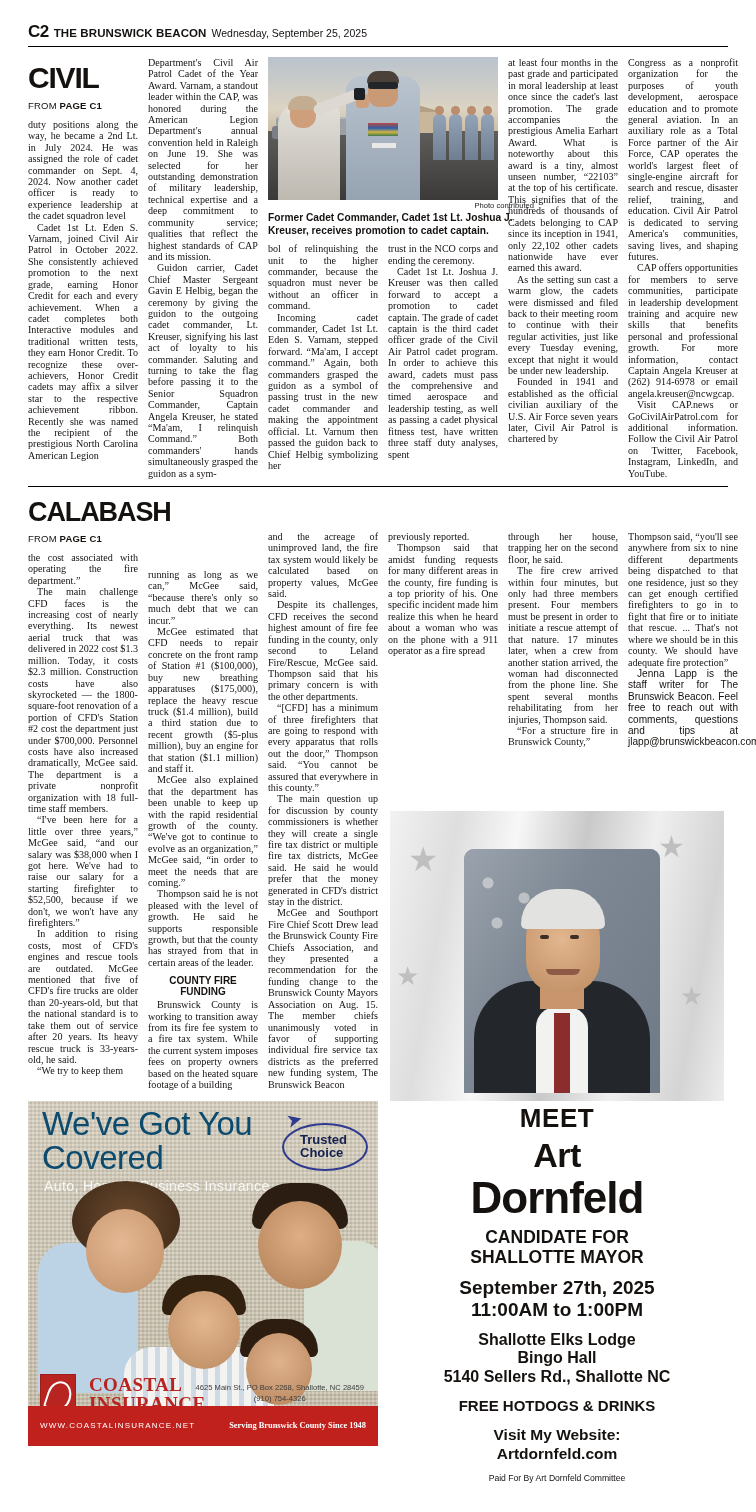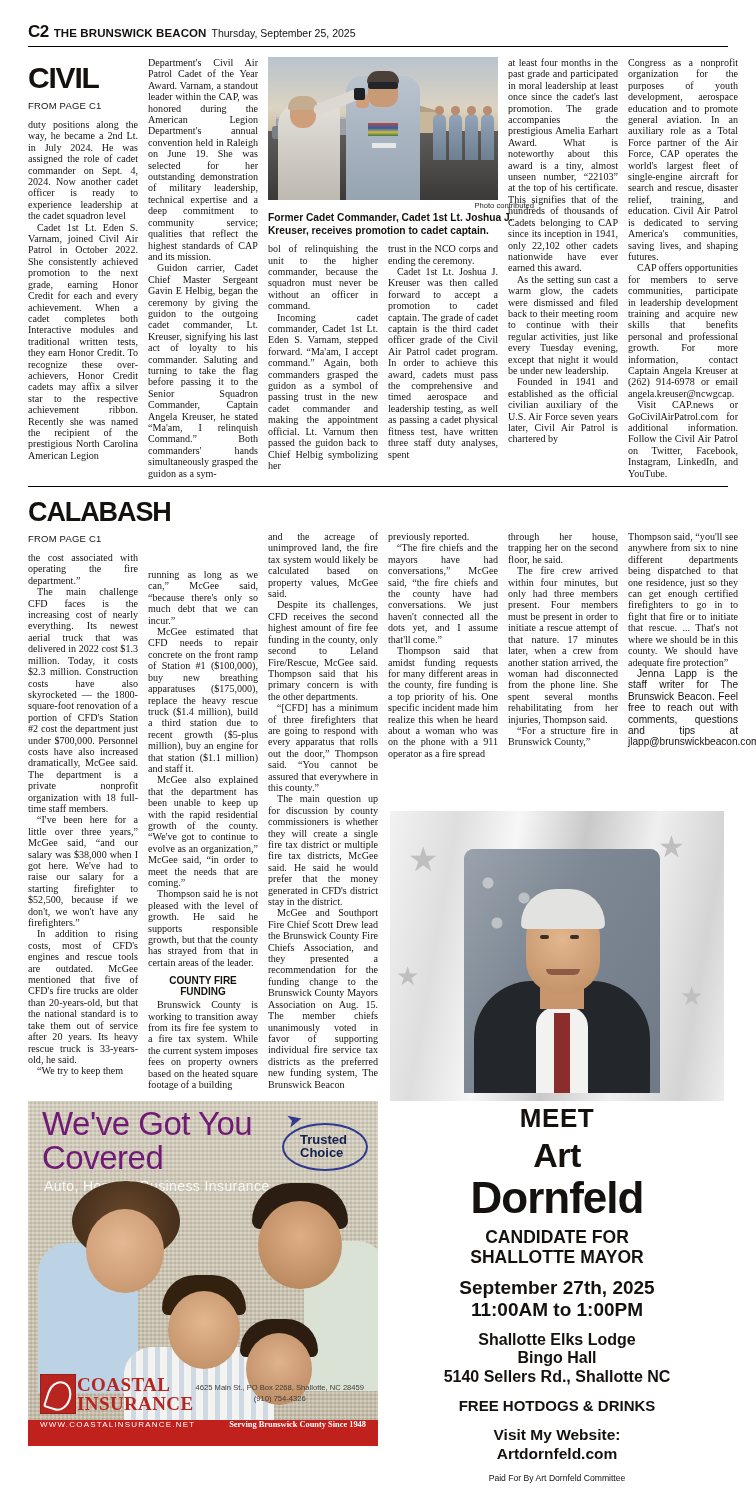--- a/index.html
+++ b/index.html
@@ -10,21 +10,21 @@
   .masthead{display:flex;align-items:baseline;gap:5px;padding-top:22px;padding-bottom:4px;}
   .mh-page{font-family:"Liberation Sans",sans-serif;font-weight:bold;font-size:17px;letter-spacing:-.5px;}
   .mh-name{font-family:"Liberation Sans",sans-serif;font-weight:bold;font-size:11.5px;letter-spacing:.1px;}
   .mh-date{font-family:"Liberation Sans",sans-serif;font-size:10.5px;}
   .mh-rule{border-bottom:1.6px solid #000;margin-bottom:10px;}
 
   
   .article{position:relative;}
   .headline{font-family:"Liberation Sans",sans-serif;font-weight:bold;font-size:30px;letter-spacing:-1.2px;line-height:1;margin:6px 0 7px 0;}
   .jumpline{font-family:"Liberation Sans",sans-serif;font-size:9.5px;letter-spacing:.2px;margin-bottom:8px;}
-  .jumpline b{font-weight:normal;margin-top:41px;}
+  .jumpline b{font-weight:bold;margin-top:41px;}
 
   .cols{display:flex;gap:10px;align-items:flex-start;}
   .col{width:110px;flex:0 0 110px;}
   .col p{margin:0;font-size:10.1px;line-height:11.4px;text-align:justify;text-justify:inter-word;hyphens:auto;-webkit-hyphens:auto;text-indent:9px;}
   .col p.noind{text-indent:0;}
   .subhead{font-family:"Liberation Sans",sans-serif;font-weight:bold;font-size:10px;text-align:center;margin:7px 0 2px 0;line-height:11px;}
   .byline{font-family:"Liberation Sans",sans-serif;font-size:9.2px;line-height:11.6px;text-indent:9px;margin:8px 0 0 0;}
 
   
   .photo-wrap{width:266px;margin-bottom:3px;}
@@ -56,45 +56,45 @@
 
   .section-rule{border-bottom:1.4px solid #000;margin:7px 0 0 0;}
 
   
   .ads{display:flex;gap:12px;margin-top:10px;}
   .ad-ins{width:350px;flex:0 0 350px;position:relative;background:#cfc7b6;overflow:hidden;height:345px;}
   .ins-bg{position:absolute;inset:0;background:
      repeating-linear-gradient(0deg,rgba(255,255,255,.12) 0 2px,rgba(0,0,0,.05) 2px 4px),
      repeating-linear-gradient(90deg,rgba(255,255,255,.10) 0 2px,rgba(0,0,0,.05) 2px 4px),
      linear-gradient(#d8d1c0,#c6bda8);}
-  .ins-h1{position:absolute;left:14px;top:6px;font-family:"Liberation Sans",sans-serif;font-size:33px;line-height:34px;color:#701a75;font-weight:300;letter-spacing:-.5px;}
+  .ins-h1{position:absolute;left:14px;top:6px;font-family:"Liberation Sans",sans-serif;font-size:33px;line-height:34px;color:#0c4a6e;font-weight:300;letter-spacing:-.5px;}
   .ins-sub{position:absolute;left:16px;top:77px;font-family:"Liberation Sans",sans-serif;font-size:14px;color:#ffffff;opacity:.88;letter-spacing:.4px;}
   .tc{position:absolute;right:10px;top:16px;width:86px;height:54px;}
   .tc-ell{position:absolute;inset:6px 0 0 0;border:2.5px solid #2f3a8f;border-radius:50%;}
   .tc-t{position:absolute;left:18px;top:16px;font-family:"Liberation Sans",sans-serif;font-weight:bold;font-size:13px;color:#14204f;line-height:13px;}
   .tc-bird{position:absolute;left:4px;top:-10px;width:26px;height:20px;color:#2f3a8f;font-size:19px;transform:rotate(-14deg);}
   .fam{position:absolute;left:0;right:0;top:70px;bottom:44px;}
   .f-face{position:absolute;border-radius:50%;}
   .fa1{left:58px;top:38px;width:78px;height:84px;background:radial-gradient(circle at 45% 40%,#e5b893,#c08f67);}
   .fa1h{left:44px;top:10px;width:108px;height:80px;background:radial-gradient(circle at 50% 50%,#6b4a2d,#3d2817);border-radius:50%;}
   .fa2{left:230px;top:30px;width:84px;height:88px;background:radial-gradient(circle at 50% 40%,#dfae84,#b07f56);}
   .fa2h{left:224px;top:12px;width:96px;height:46px;background:#2b1d12;border-radius:48px 48px 10px 10px;}
   .fa3{left:140px;top:120px;width:72px;height:78px;background:radial-gradient(circle at 50% 40%,#e4b78f,#bb8a61);}
   .fa3h{left:134px;top:104px;width:84px;height:40px;background:#33210f;border-radius:42px 42px 8px 8px;}
   .fa4{left:218px;top:162px;width:66px;height:72px;background:radial-gradient(circle at 50% 40%,#e0b38c,#b5835c);}
   .fa4h{left:212px;top:148px;width:78px;height:38px;background:#2d1d10;border-radius:40px 40px 8px 8px;}
   .shirt1{position:absolute;left:10px;top:72px;width:100px;height:150px;background:#bcd3e6;border-radius:30px 10px 0 0;}
   .shirt2{position:absolute;left:276px;top:70px;width:80px;height:150px;background:#d9e2d4;border-radius:10px 26px 0 0;}
   .shirt3{position:absolute;left:96px;top:176px;width:150px;height:110px;background:repeating-linear-gradient(90deg,#f3f4f2 0 7px,#cfd9e4 7px 12px);border-radius:28px 28px 0 0;}
-  .ins-logo{position:absolute;left:12px;bottom:32px;display:flex;align-items:center;gap:1px;}
+  .ins-logo{position:absolute;left:12px;bottom:32px;display:flex;align-items:center;gap:13px;}
   .ins-mark{width:34px;height:38px;background:#b8241f;position:relative;border:1px solid #9d1d19;}
   .ins-mark:after{content:"";position:absolute;left:6px;top:6px;width:20px;height:26px;border:2px solid #fff;border-radius:50% 50% 50% 10%;transform:rotate(18deg);}
   .ins-name{font-family:"Liberation Serif",serif;font-weight:bold;font-size:19px;color:#b8241f;line-height:19px;letter-spacing:.4px;}
   .ins-addr{position:absolute;right:14px;bottom:42px;text-align:center;font-family:"Liberation Sans",sans-serif;font-size:7.6px;color:#3b3b3b;line-height:11px;}
-  .ins-bar{position:absolute;left:0;right:0;bottom:0;height:26px;background:#c0211d;display:flex;justify-content:space-between;padding:0 12px;box-sizing:border-box;}
+  .ins-bar{position:absolute;left:0;right:0;bottom:0;height:40px;background:#c0211d;display:flex;align-items:center;justify-content:space-between;padding:0 12px;box-sizing:border-box;}
   .ins-url{font-family:"Liberation Sans",sans-serif;font-size:8px;color:#fff;letter-spacing:1.2px;}
   .ins-since{font-family:"Liberation Serif",serif;font-weight:bold;font-size:8.4px;color:#fff;}
 
   .ad-pol{width:334px;flex:0 0 334px;position:relative;background:#fff;height:345px;}
   .pol-top{position:absolute;left:0;right:0;top:-290px;height:290px;overflow:hidden;}
   .flag{position:absolute;inset:0;background:
     linear-gradient(100deg,#f2f2f2 0%,#dedede 18%,#f7f7f7 34%,#c9c9c9 52%,#efefef 70%,#d4d4d4 88%,#ededed 100%);}
   .star{position:absolute;color:#bfbfbf;}
   .portrait{position:absolute;left:74px;top:38px;width:196px;height:244px;border-radius:10px 10px 0 0;overflow:hidden;background:#8e8e8e;}
   .p-bg{position:absolute;inset:0;background:
@@ -125,21 +125,21 @@
   .pol-paid{font-family:"Liberation Sans",sans-serif;font-size:8.6px;margin-top:10px;}
 </style>
 </head>
 <body>
 
 <div class="page">
 
   <div class="masthead">
     <span class="mh-page">C2</span>
     <span class="mh-name">THE BRUNSWICK BEACON</span>
-    <span class="mh-date">Thursday, September 25, 2025</span>
+    <span class="mh-date">Wednesday, September 25, 2025</span>
   </div>
   <div class="mh-rule"></div>
 
   <div class="article">
     <div class="cols">
 
       <div class="col">
         <div class="headline">CIVIL</div>
         <div class="jumpline">
           <span>FROM </span><b>PAGE C1</b>
@@ -237,21 +237,20 @@
       <div class="col" style="padding-top:38px;">
         <p class="noind">and the acreage of unimproved land, the fire tax system would likely be calculated based on property values, McGee said.</p>
         <p>Despite its challenges, CFD receives the second highest amount of fire fee funding in the county, only second to Leland Fire/Rescue, McGee said. Thompson said that his primary concern is with the other departments.</p>
         <p>“[CFD] has a minimum of three firefighters that are going to respond with every apparatus that rolls out the door,” Thompson said. “You cannot be assured that everywhere in this county.”</p>
         <p>The main question up for discussion by county commissioners is whether they will create a single fire tax district or multiple fire tax districts, McGee said. He said he would prefer that the money generated in CFD's district stay in the district.</p>
         <p>McGee and Southport Fire Chief Scott Drew lead the Brunswick County Fire Chiefs Association, and they presented a recommendation for the funding change to the Brunswick County Mayors Association on Aug. 15. The member chiefs unanimously voted in favor of supporting individual fire service tax districts as the preferred new funding system, The Brunswick Beacon</p>
       </div>
 
       <div class="col" style="padding-top:38px;">
         <p class="noind">previously reported.</p>
-        <p>“The fire chiefs and the mayors have had conversations,” McGee said, “the fire chiefs and the county have had conversations. We just haven't connected all the dots yet, and I assume that'll come.”</p>
         <p>Thompson said that amidst funding requests for many different areas in the county, fire funding is a top priority of his. One specific incident made him realize this when he heard about a woman who was on the phone with a 911 operator as a fire spread</p>
       </div>
 
       <div class="col" style="padding-top:38px;">
         <p class="noind">through her house, trapping her on the second floor, he said.</p>
         <p>The fire crew arrived within four minutes, but only had three members present. Four members must be present in order to initiate a rescue attempt of that nature. 17 minutes later, when a crew from another station arrived, the woman had disconnected from the phone line. She spent several months rehabilitating from her injuries, Thompson said.</p>
         <p>“For a structure fire in Brunswick County,”</p>
       </div>
 
       <div class="col" style="padding-top:38px;">

